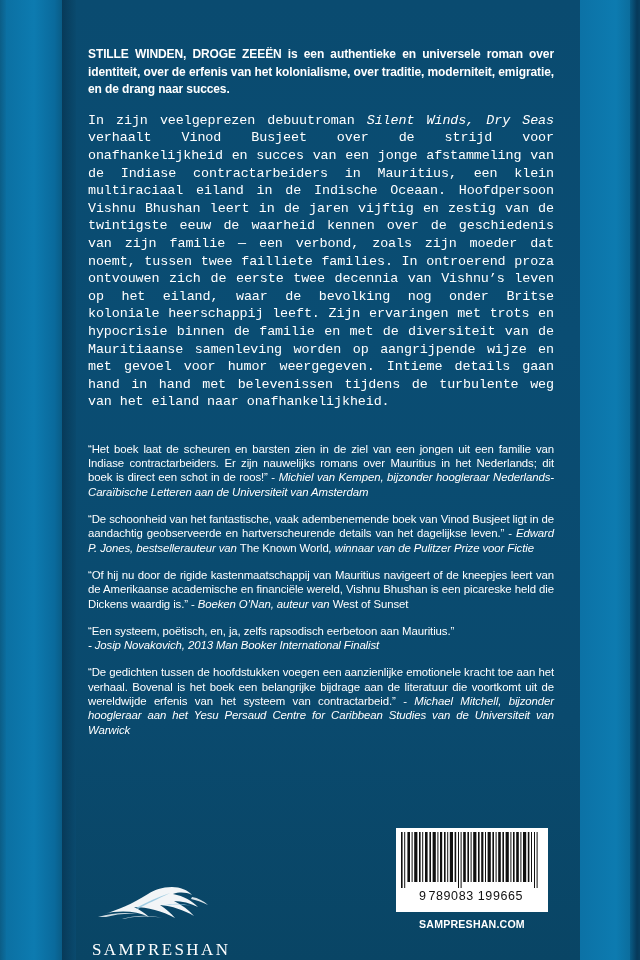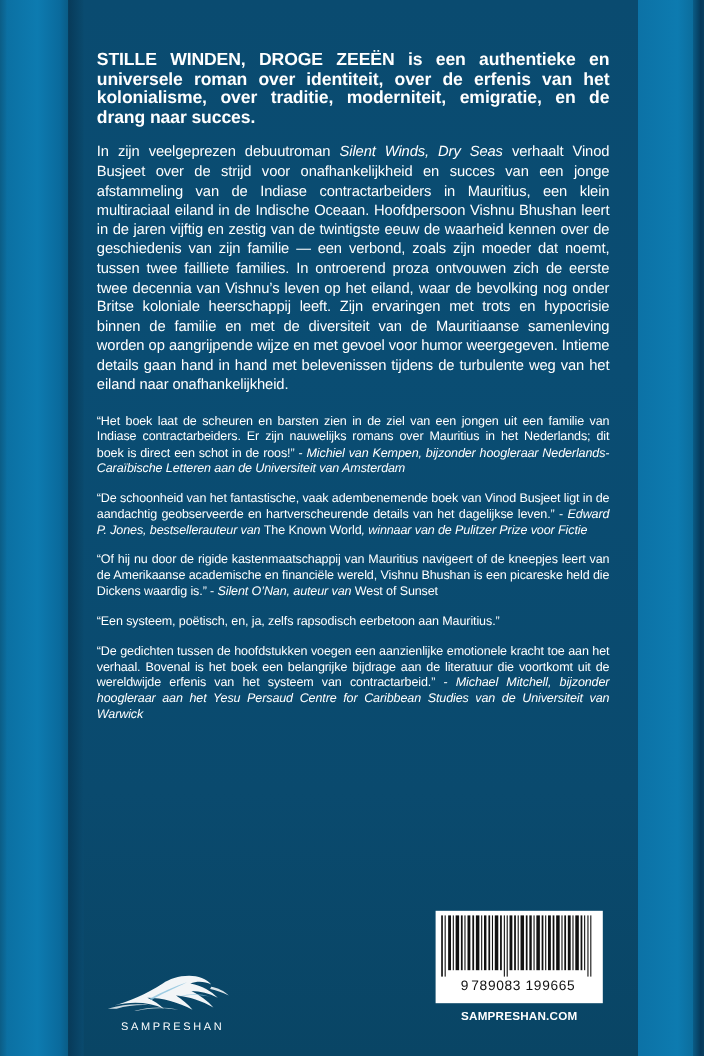--- a/index.html
+++ b/index.html
@@ -66,35 +66,36 @@
 
   .content {
     position: absolute;
     left: 88px;
     top: 46px;
     width: 466px;
     color: #ffffff;
   }
 
   .lede {
-    font-size: 16px;
+    font-size: 12px;
     line-height: 17.6px;
     font-weight: bold;
     text-align: justify;
     margin: 0 0 13px 0;
     letter-spacing: -0.1px;
   }
   .lede .caps { text-transform: uppercase; }
 
   .blurb {
     font-size: 13.4px;
     line-height: 17.6px;
     text-align: justify;
-    margin: 0 0 18px 0;
-    letter-spacing: -0.1px;
+    margin: 0 0 31px 0;
+    letter-spacing: -0.1px;
+    font-family: Liberation Mono, monospace;
   }
   .blurb em { font-style: italic; }
 
   .quote {
     font-size: 11.4px;
     line-height: 14.3px;
     text-align: justify;
     margin: 0 0 13px 0;
     letter-spacing: -0.1px;
   }
@@ -118,23 +119,23 @@
     width: 130px;
     text-align: center;
   }
   .logo-mark {
     width: 130px;
     height: 42px;
     display: block;
   }
   .logo-word {
     display: block;
-    margin-top: 2px;
-    font-family: Liberation Sans, sans-serif;
-    font-size: 10px;
+    margin-top: 14px;
+    font-family: Liberation Serif, serif;
+    font-size: 17px;
     letter-spacing: 2.4px;
     color: #ffffff;
     white-space: nowrap;
   }
 
   
   .barcode-box {
     position: absolute;
     left: 396px;
     top: 828px;
@@ -188,23 +189,23 @@
   <div class="content">
 
     <p class="lede"><span class="caps">STILLE WINDEN, DROGE ZEEËN</span><span> is een authentieke en universele roman over identiteit, over de erfenis van het kolonialisme, over traditie, moderniteit, emigratie, en de drang naar succes.</span></p>
 
     <p class="blurb"><span>In zijn veelgeprezen debuutroman </span><em>Silent Winds, Dry Seas</em><span> verhaalt Vinod Busjeet over de strijd voor onafhankelijkheid en succes van een jonge afstammeling van de Indiase contractarbeiders in Mauritius, een klein multiraciaal eiland in de Indische Oceaan. Hoofdpersoon Vishnu Bhushan leert in de jaren vijftig en zestig van de twintigste eeuw de waarheid kennen over de geschiedenis van zijn familie — een verbond, zoals zijn moeder dat noemt, tussen twee failliete families. In ontroerend proza ontvouwen zich de eerste twee decennia van Vishnu’s leven op het eiland, waar de bevolking nog onder Britse koloniale heerschappij leeft. Zijn ervaringen met trots en hypocrisie binnen de familie en met de diversiteit van de Mauritiaanse samenleving worden op aangrijpende wijze en met gevoel voor humor weergegeven. Intieme details gaan hand in hand met belevenissen tijdens de turbulente weg van het eiland naar onafhankelijkheid.</span></p>
 
     <p class="quote"><span>“Het boek laat de scheuren en barsten zien in de ziel van een jongen uit een familie van Indiase contractarbeiders. Er zijn nauwelijks romans over Mauritius in het Nederlands; dit boek is direct een schot in de roos!”</span><span> - </span><i>Michiel van Kempen, bijzonder hoogleraar Nederlands-Caraïbische Letteren aan de Universiteit van Amsterdam</i></p>
 
     <p class="quote"><span>“De schoonheid van het fantastische, vaak adembenemende boek van Vinod Busjeet ligt in de aandachtig geobserveerde en hartverscheurende details van het dagelijkse leven.”</span><span> - </span><i>Edward P. Jones, bestsellerauteur van </i><span class="roman">The Known World</span><i>, winnaar van de Pulitzer Prize voor Fictie</i></p>
 
-    <p class="quote"><span>“Of hij nu door de rigide kastenmaatschappij van Mauritius navigeert of de kneepjes leert van de Amerikaanse academische en financiële wereld, Vishnu Bhushan is een picareske held die Dickens waardig is.”</span><span> - </span><i>Silent O’Nan, auteur van </i><span class="roman">West of Sunset</span></p>
-
-    <p class="quote"><span>“Een systeem, poëtisch, en, ja, zelfs rapsodisch eerbetoon aan Mauritius.”</span><br></p>
+    <p class="quote"><span>“Of hij nu door de rigide kastenmaatschappij van Mauritius navigeert of de kneepjes leert van de Amerikaanse academische en financiële wereld, Vishnu Bhushan is een picareske held die Dickens waardig is.”</span><span> - </span><i>Boeken O’Nan, auteur van </i><span class="roman">West of Sunset</span></p>
+
+    <p class="quote"><span>“Een systeem, poëtisch, en, ja, zelfs rapsodisch eerbetoon aan Mauritius.”</span><br><i>- Josip Novakovich, 2013 Man Booker International Finalist</i></p>
 
     <p class="quote"><span>“De gedichten tussen de hoofdstukken voegen een aanzienlijke emotionele kracht toe aan het verhaal. Bovenal is het boek een belangrijke bijdrage aan de literatuur die voortkomt uit de wereldwijde erfenis van het systeem van contractarbeid.”</span><span> - </span><i>Michael Mitchell, bijzonder hoogleraar aan het Yesu Persaud Centre for Caribbean Studies van de Universiteit van Warwick</i></p>
 
 
   </div>
 
   <div class="logo-block">
     <svg class="logo-mark" viewBox="0 0 130 42">
       <path d="M12 30 C26 26 40 20 56 10 C62 6 70 3 80 3 C88 3 96 6 100 11 C94 8 87 8 81 10 C92 12 100 17 106 23 C98 19 90 17 82 17 C90 21 97 26 102 32 C92 26 80 22 68 21 C74 25 79 29 83 34 C70 27 56 23 42 23 C48 26 53 29 57 33 C44 27 28 26 12 30 Z" fill="#ffffff" opacity="0.95"></path>
       <path d="M6 33 C20 29 34 28 46 30 C36 29 24 30 14 33 Z" fill="#ffffff" opacity="0.8"></path>

